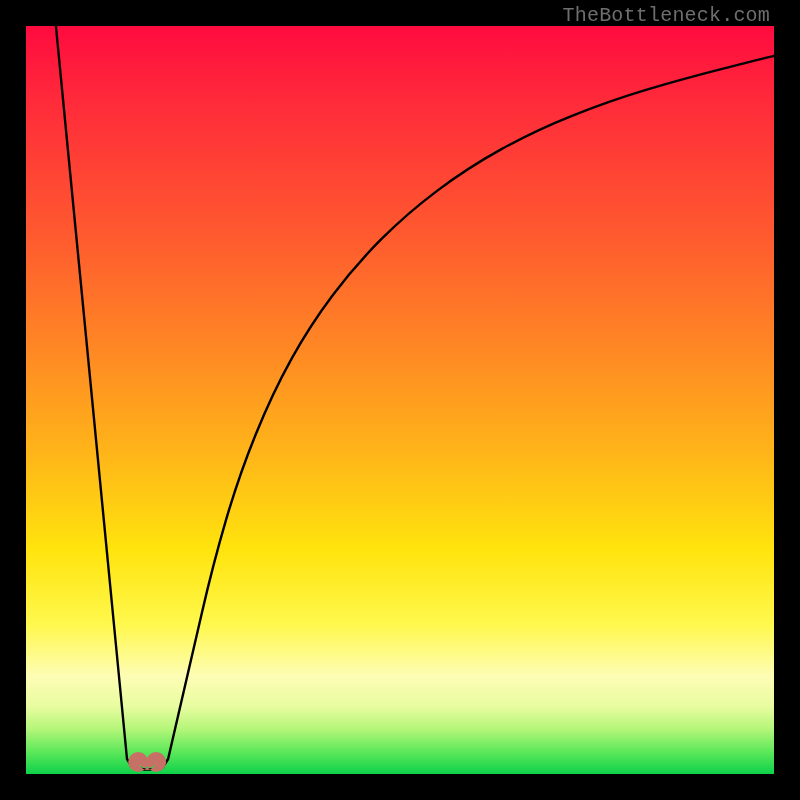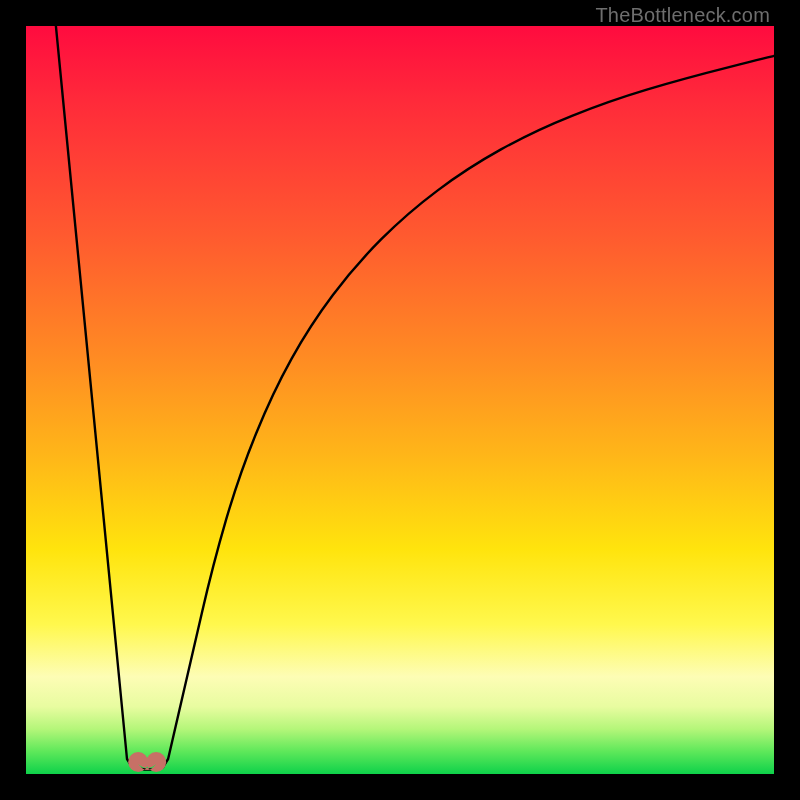--- a/index.html
+++ b/index.html
@@ -41,20 +41,21 @@
     );
   }
   .watermark {
     position: absolute;
     right: 30px;
     top: 4px;
     color: #6e6e6e;
     font-size: 20px;
     font-weight: 500;
     letter-spacing: 0.2px;
+    font-family: Liberation Mono, monospace;
   }
   svg.curve {
     position: absolute;
     left: 0;
     top: 0;
     width: 748px;
     height: 748px;
   }
 </style>
 </head>

